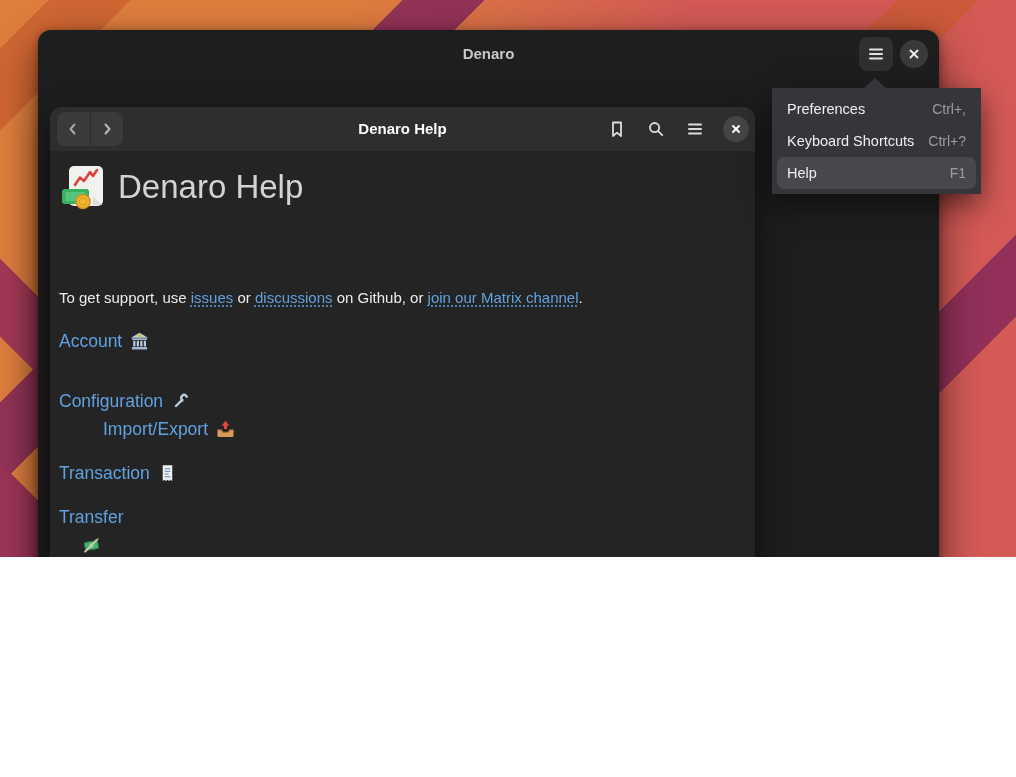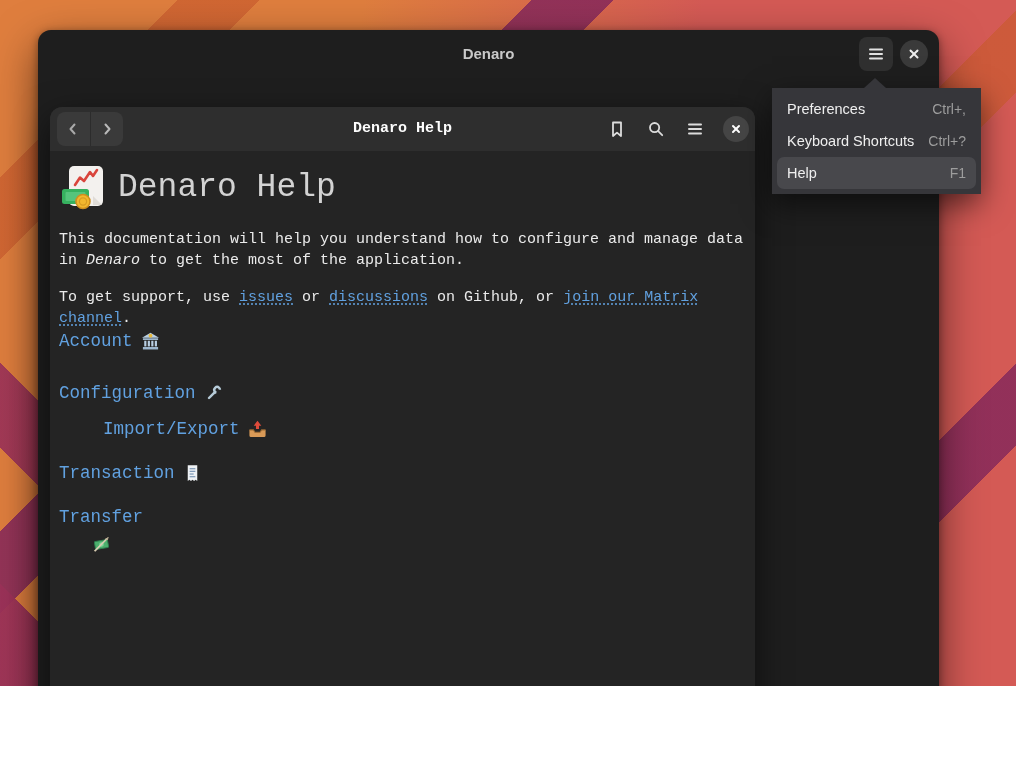--- a/index.html
+++ b/index.html
@@ -1,19 +1,19 @@
 <!DOCTYPE html>
 <html><head>
 <meta charset="utf-8">
 <style>
   * { margin:0; padding:0; box-sizing:border-box; }
   html,body { width:1016px; height:777px; }
   body { font-family:"Liberation Sans", sans-serif; overflow:hidden; }
 
-  .screen { position:relative; width:1016px; height:686px; overflow:hidden; }
+  .screen { position:relative; width:1016px; height:557px; overflow:hidden; }
 
   
   .wallpaper {
     position:absolute; inset:0;
     background:
       linear-gradient(45deg, rgba(156,50,89,.95) 0 6%, rgba(156,50,89,0) 6% 14%, rgba(156,50,89,.9) 14% 19%, rgba(156,50,89,0) 19%),
       repeating-linear-gradient(-45deg, rgba(139,44,90,0) 0 170px, rgba(139,44,90,.9) 170px 228px, rgba(139,44,90,0) 228px 420px, rgba(201,90,45,.65) 420px 478px, rgba(201,90,45,0) 478px 600px),
       linear-gradient(100deg, #df7e3e 0%, #df7e3e 32%, #d45a55 62%, #d45a55 100%);
   }
 
@@ -36,21 +36,20 @@
   .circle-btn {
     width:28px; height:28px; border:none; border-radius:50%; background:#3a3a3a;
     display:flex; align-items:center; justify-content:center; cursor:pointer;
   }
 
   
   .help-window {
     position:absolute; left:50px; top:107px; width:705px; height:608px;
     background:#242424; border-radius:12px;
     box-shadow:0 12px 34px rgba(0,0,0,.6);
-    font-family:Liberation Mono, monospace;
   }
   .help-header {
     position:relative; height:44px; background:#2e2e2e; border-radius:12px 12px 0 0;
   }
   .nav-group {
     position:absolute; left:7px; top:5px; width:66px; height:34px;
     background:#3a3a3a; border-radius:8px; display:flex; overflow:hidden;
   }
   .nav-btn { flex:1; border:none; background:transparent; display:flex; align-items:center; justify-content:center; cursor:pointer; }
   .nav-divider { width:1px; background:#2c2c2c; margin:0; }
@@ -76,21 +75,21 @@
     position:absolute; left:9px; top:180px; width:686px;
     font-size:15px; line-height:21px; color:#ebebeb;
   }
   a.doc-link {
     color:#61a1e0; text-decoration:underline dotted; text-underline-offset:3px; cursor:pointer;
   }
   .topic {
     position:absolute; left:9px; display:flex; align-items:center; gap:8px;
     font-size:17.5px; color:#61a1e0; text-decoration:none; cursor:pointer;
   }
-  .topic-0 { top:224px; } .topic-1 { top:276px; } .topic-2 { top:312px;margin-left:44px; }
+  .topic-0 { top:224px; } .topic-1 { top:284px; } .topic-2 { top:312px;margin-left:44px; }
   .topic-3 { top:356px; } .topic-4 { top:400px;flex-direction:column; }
 
   .about-bar {
     position:absolute; left:2px; right:2px; bottom:2px; height:23px;
     background:#3b3b3b; border:none; border-radius:7px 7px 10px 10px;
     color:#d2d2d2; font-size:13.5px; cursor:pointer; font-family:inherit;margin-left:6px;
   }
 
   
   .popover {
@@ -216,21 +215,20 @@
           <polyline points="16,22 21,14.5 25,18 31,9 34,13 38,7" fill="none" stroke="#d9453c" stroke-width="2.6" stroke-linecap="round" stroke-linejoin="round"></polyline>
           <rect x="3" y="26" width="27" height="15" rx="2.5" fill="#36b15f"></rect>
           <rect x="6.5" y="29" width="20" height="9" rx="1" fill="#55c47c"></rect>
           <circle cx="24" cy="38.5" r="7" fill="#f2b72e" stroke="#cf8f1f" stroke-width="1.6"></circle>
           <circle cx="24" cy="38.5" r="3.6" fill="none" stroke="#d89c22" stroke-width="1.2"></circle>
         </svg>
       </span>
       <h1 class="page-heading">Denaro Help</h1>
     </div>
 
-    <p class="intro-para"><span>This documentation will help you understand how to configure and manage data in </span><i>Denaro</i><span> to get the most of the application.</span></p>
 
     <p class="support-para"><span>To get support, use </span><a class="doc-link">issues</a><span> or </span><a class="doc-link">discussions</a><span> on Github, or </span><a class="doc-link">join our Matrix channel</a><span>.</span></p>
 
     <a class="topic topic-0">
       <span>Account</span>
       <span>
         <svg width="19" height="19" viewBox="0 0 20 20">
           <polygon points="10,0.8 19,6 1,6" fill="#b9cfe3"></polygon>
           <circle cx="10" cy="3.9" r="2" fill="#e8b93c"></circle>
           <rect x="2" y="6.6" width="16" height="1.8" fill="#9fb8cf"></rect>

